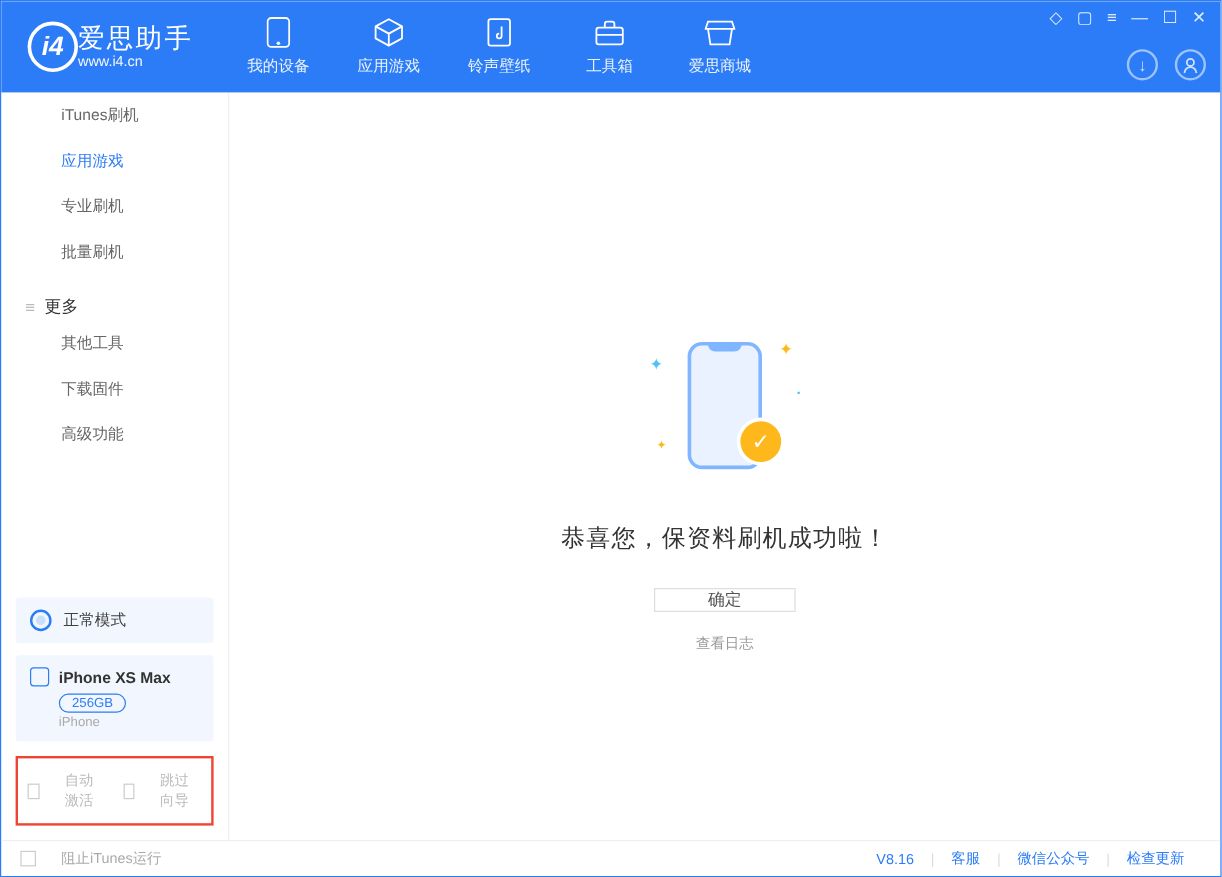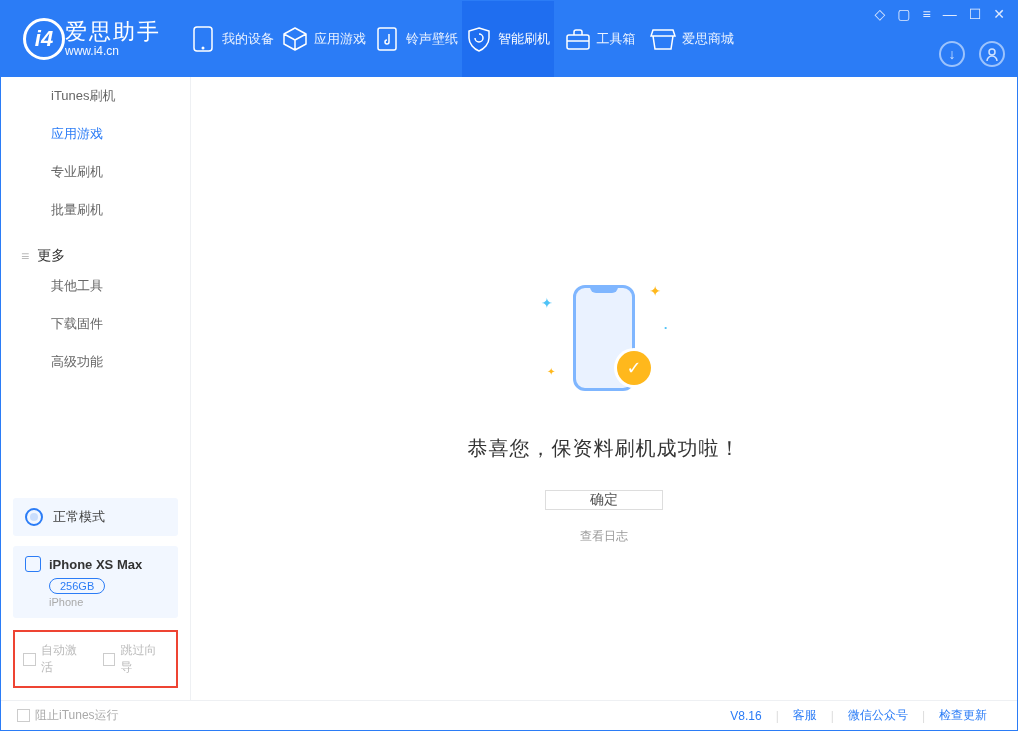--- a/index.html
+++ b/index.html
@@ -6,21 +6,21 @@
 body { background: #fff; width: 1018px; height: 731px; overflow: hidden; border: 1px solid #2b7cf6; }
 
 
 .header { height: 76px; background: #2b7cf6; display: flex; align-items: center; color: #fff; position: relative; }
 .logo-block { display: flex; align-items: center; padding: 0 18px 0 22px; min-width: 185px; }
 .logo-circle { width: 42px; height: 42px; border: 3px solid #fff; border-radius: 50%; display: flex; align-items: center; justify-content: center; font-size: 22px; font-weight: bold; font-style: italic; }
 .logo-text { display: flex; flex-direction: column; line-height: 1.15; }
 .logo-title { font-size: 22px; font-weight: 500; letter-spacing: 2px; }
 .logo-sub { font-size: 12px; opacity: .95; }
 .tabs { display: flex; height: 100%; }
-.tab { width: 92px; display: flex; flex-direction: row; align-items: center; justify-content: center; gap: 6px; font-size: 13px; cursor: pointer; position: relative; color: #eaf2ff; }
+.tab { width: 92px; display: flex; flex-direction: column; align-items: center; justify-content: center; gap: 6px; font-size: 13px; cursor: pointer; position: relative; color: #eaf2ff; }
 .tab.active { background: #1f6ef0; color:#fff; }
 .tab-icon { width: 26px; height: 26px; display:flex; align-items:center; justify-content:center; }
 .header-right { position: absolute; right: 12px; top: 0; height: 100%; display: flex; flex-direction: column; justify-content: space-between; align-items: flex-end; padding: 6px 0 10px; }
 .win-ctrls { display: flex; gap: 12px; align-items:center; color:#dfeafe; }
 .win-ctrls span { font-size: 14px; cursor: pointer; line-height: 1; }
 .hr-icons { display: flex; gap: 14px; align-items:center; }
 .hr-circ { width: 26px; height: 26px; border: 2px solid #9cc3fc; border-radius: 50%; display:flex; align-items:center; justify-content:center; color:#cfe2ff; font-size:14px; cursor:pointer; }
 
 
 .body { display: flex; height: calc(100% - 76px - 30px); }
@@ -32,21 +32,21 @@
 .side-bottom { padding: 0 12px 12px; }
 .mode-card { background:#f2f7ff; border-radius:3px; padding:10px 12px; display:flex; align-items:center; gap:10px; font-size:13px; color:#404040; margin-bottom:10px; }
 .mode-dot { width:18px; height:18px; border:2px solid #2b7cf6; border-radius:50%; position:relative; }
 .mode-dot::after { content:""; position:absolute; inset:3px; border-radius:50%; background:#2b7cf6; opacity:.2; }
 .dev-card { background:#f2f7ff; border-radius:3px; padding:10px 12px; }
 .dev-head { display:flex; align-items:center; gap:8px; font-size:13px; color:#333; font-weight:600; }
 .phone-ic { width:16px; height:16px; border:1.5px solid #2b7cf6; border-radius:3px; }
 .dev-badge { display:inline-block; margin:6px 0 2px 24px; padding:1px 10px; border:1px solid #2b7cf6; color:#2b7cf6; border-radius:10px; font-size:11px; }
 .dev-sub { font-size:11px; color:#aaa; margin-left:24px; }
 .opt-row { border:2px solid #e43; padding:10px 8px; margin-top:12px; display:flex; gap:14px; align-items:center; font-size:12px; color:#bbb; }
-.chk { display:flex; align-items:center; gap:5px;justify-content:flex-end; }
+.chk { display:flex; align-items:center; gap:21px;justify-content:flex-end; }
 .chk-box { width:13px; height:13px; border:1px solid #ccc; background:#fff; }
 
 
 .main { flex:1; display:flex; flex-direction:column; align-items:center; padding-top: 200px; }
 .illus { width: 130px; height: 130px; position:relative; margin-bottom: 28px; }
 .illus-phone { position:absolute; left:34px; top:8px; width:62px; height:106px; border:3px solid #7fb6ff; border-radius:12px; background:#eaf2ff; }
 .illus-phone::before { content:""; position:absolute; top:-3px; left:14px; right:14px; height:8px; background:#7fb6ff; border-radius:0 0 6px 6px; }
 .illus-check { position:absolute; right:18px; bottom:22px; width:34px; height:34px; background:#ffb81c; border-radius:50%; display:flex; align-items:center; justify-content:center; color:#fff; font-size:18px; box-shadow:0 0 0 3px #fff; }
 .spark { position:absolute; font-size:14px; color:#4fc3f7; }
 .spark.s1 { left:2px; top:18px; }
@@ -97,29 +97,20 @@
       <span>应用游戏</span>
     </div>
     <div class="tab">
       <span class="tab-icon">
           <svg width="24" height="26" viewBox="0 0 24 26">
             <rect x="3" y="2" width="18" height="22" rx="2" fill="none" stroke="#fff" stroke-width="1.5"></rect>
             <path d="M14 8 L14 16 A2 2 0 1 1 12 14" fill="none" stroke="#fff" stroke-width="1.5"></path>
           </svg>
         </span>
       <span>铃声壁纸</span>
-    </div>
-    <div class="tab active">
-      <span class="tab-icon">
-          <svg width="24" height="26" viewBox="0 0 24 26">
-            <path d="M12 2 L22 5 L22 12 C22 18 17 23 12 25 C7 23 2 18 2 12 L2 5 Z" fill="none" stroke="#fff" stroke-width="1.5"></path>
-            <path d="M12 8 A4 4 0 1 1 8 12" fill="none" stroke="#fff" stroke-width="1.5"></path>
-          </svg>
-        </span>
-      <span>智能刷机</span>
     </div>
     <div class="tab">
       <span class="tab-icon">
           <svg width="26" height="24" viewBox="0 0 26 24">
             <rect x="2" y="8" width="22" height="14" rx="2" fill="none" stroke="#fff" stroke-width="1.5"></rect>
             <path d="M9 8 L9 5 A2 2 0 0 1 11 3 L15 3 A2 2 0 0 1 17 5 L17 8 M2 14 L24 14" fill="none" stroke="#fff" stroke-width="1.5"></path>
           </svg>
         </span>
       <span>工具箱</span>
     </div>

